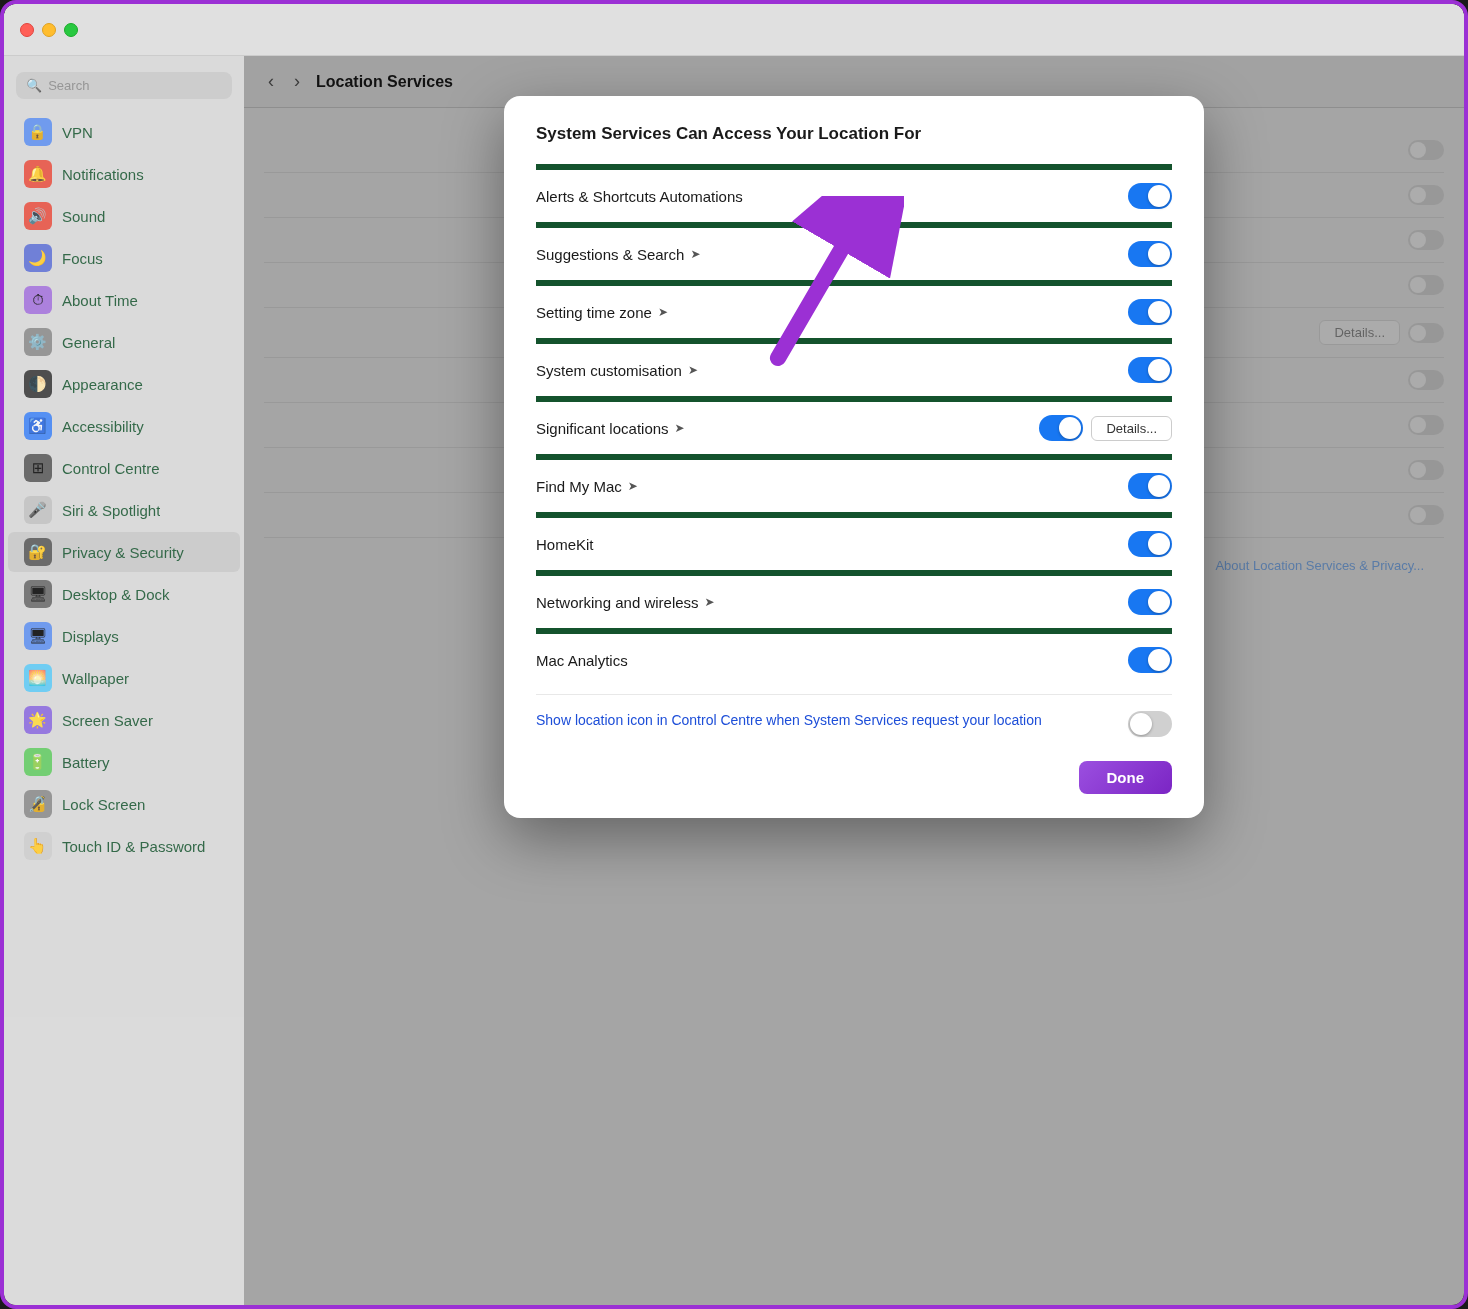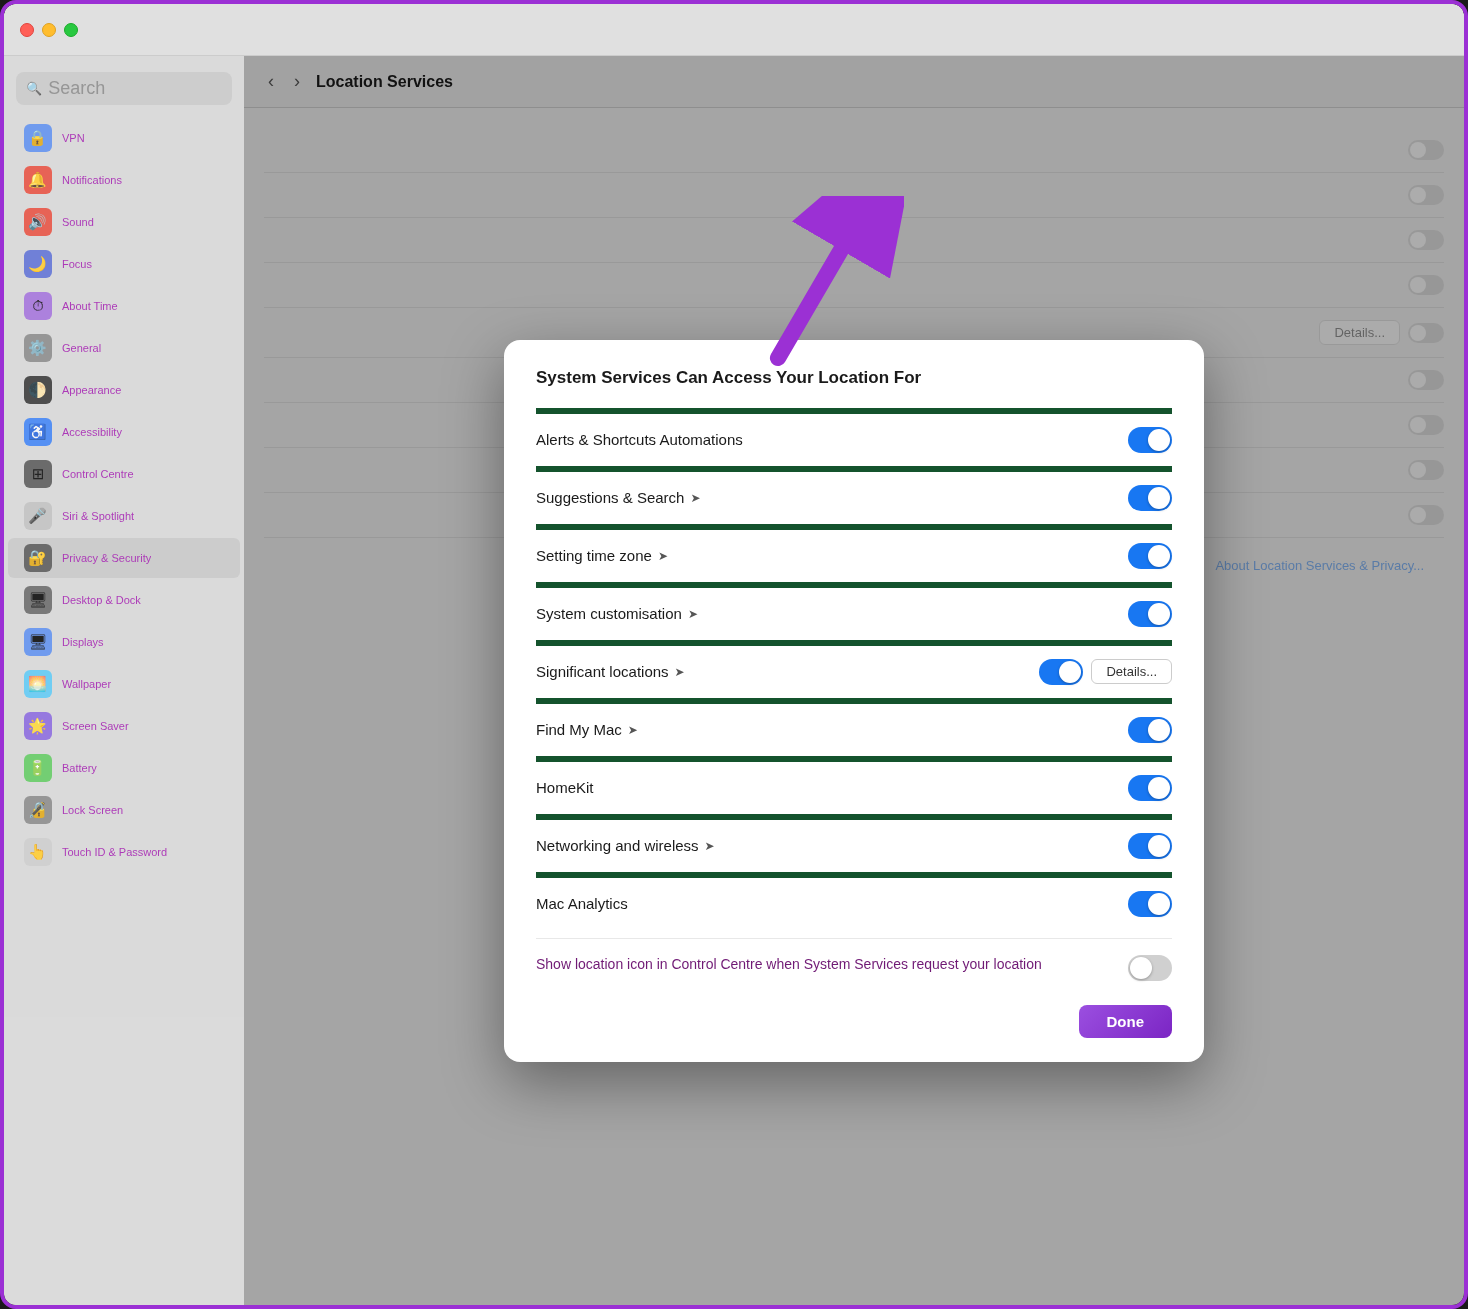--- a/index.html
+++ b/index.html
@@ -75,21 +75,21 @@
       display: flex;
       align-items: center;
       gap: 6px;
     }
     .search-icon-inner {
       color: #888;
       font-size: 13px;
     }
     .search-text {
       color: #888;
-      font-size: 18px;
+      font-size: 13px;
     }
 
     .sidebar-item {
       display: flex;
       align-items: center;
       padding: 6px 16px;
       gap: 10px;
       cursor: pointer;
       border-radius: 6px;
       margin: 1px 4px;
@@ -100,22 +100,22 @@
       width: 28px;
       height: 28px;
       border-radius: 6px;
       display: flex;
       align-items: center;
       justify-content: center;
       font-size: 15px;
       flex-shrink: 0;
     }
     .sidebar-label {
-      font-size: 11px;
-      color: #a21caf;
+      font-size: 15px;
+      color: #14532d;
       white-space: nowrap;
       overflow: hidden;
       text-overflow: ellipsis;
     }
 
     
     .icon-vpn { background: #5b8def; }
     .icon-notif { background: #e74c3c; }
     .icon-sound { background: #e74c3c; }
     .icon-focus { background: #5b6ed4; }
@@ -211,21 +211,21 @@
       cursor: pointer;
       color: #333;
     }
 
     
     .modal-overlay {
       position: absolute;
       top: 0; left: 0; right: 0; bottom: 0;
       background: rgba(0,0,0,0.3);
       display: flex;
-      align-items: center;
+      align-items: flex-start;
       justify-content: center;
       padding-top: 40px;
       z-index: 100;
     }
 
     
     .modal {
       background: white;
       border-radius: 16px;
       width: 700px;
@@ -308,21 +308,21 @@
       margin-top: 8px;
       padding: 16px 0 8px;
       border-top: 1px solid #e8e8e8;
       display: flex;
       align-items: flex-start;
       justify-content: space-between;
       gap: 20px;
     }
     .show-location-text {
       font-size: 14px;
-      color: #701a75;
+      color: #1d4ed8;
       line-height: 1.4;
       flex: 1;
     }
 
     
     .done-row {
       display: flex;
       justify-content: flex-end;
       margin-top: 16px;
     }

